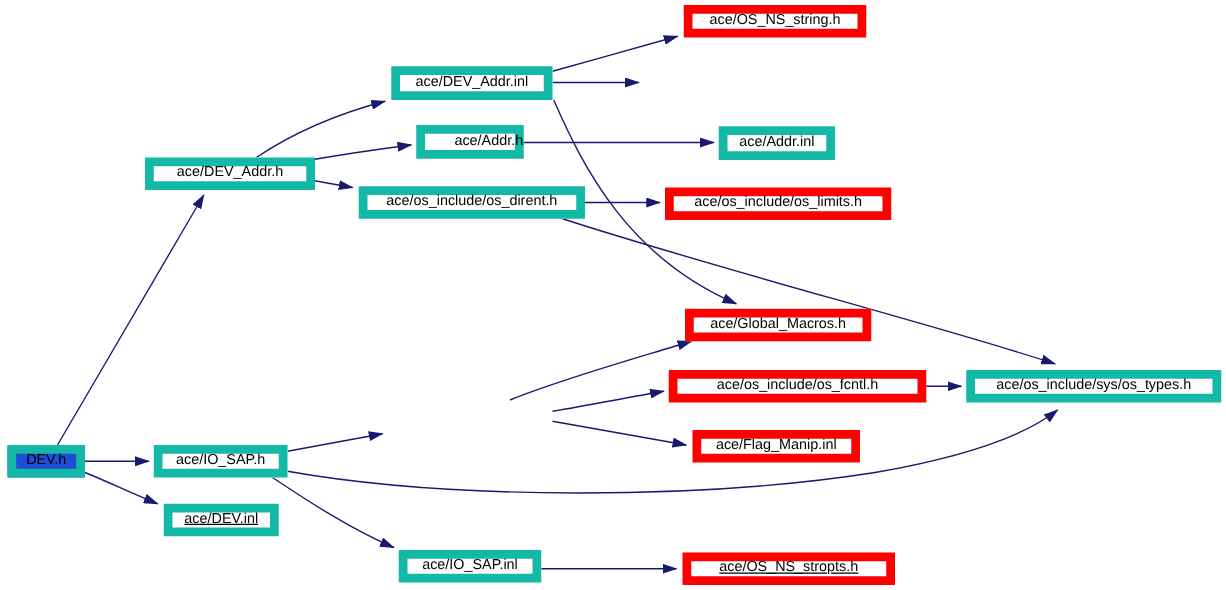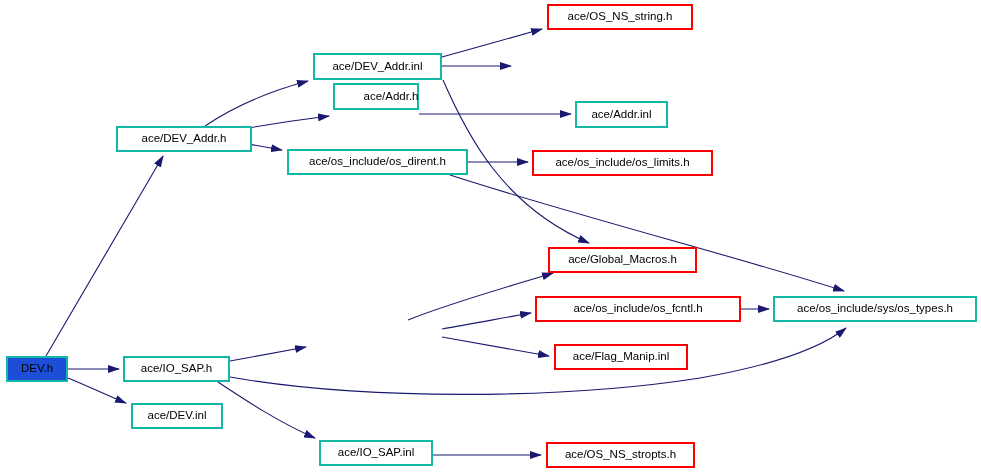--- a/index.html
+++ b/index.html
@@ -27,21 +27,21 @@
     stroke: #191970;
     stroke-width: 1.1px;
   }
   .graph-node {
     position: absolute;
     box-sizing: border-box;
     display: flex;
     align-items: center;
     justify-content: center;
     background: #ffffff;
-    border: 2px solid #14b8a6;
+    border: 7px solid #14b8a6;
     color: #000000;
     font-size: 11.5px;
     line-height: 1;
     white-space: nowrap;
     cursor: pointer;
   }
   .graph-node.truncated { border-color: #ff0000; }
   .graph-node.root {
     background: #1d4ed8;
     cursor: default;
@@ -90,21 +90,21 @@
     </div>
     <div class="graph-node" style="left: 116px; top: 126px; width: 136px; height: 26px;">
       <span class="node-label">ace/DEV_Addr.h</span>
     </div>
     <div class="graph-node" style="left: 313px; top: 53px; width: 129px; height: 27px;">
       <span class="node-label">ace/DEV_Addr.inl</span>
     </div>
     <div class="graph-node truncated" style="left: 547px; top: 4px; width: 146px; height: 26px;">
       <span class="node-label">ace/OS_NS_string.h</span>
     </div>
-    <div class="graph-node" style="left: 333px; top: 83px; width: 86px; height: 27px; padding-left: 30px;">
+    <div class="graph-node" style="left: 333px; top: 100px; width: 86px; height: 27px; padding-left: 30px;">
       <span class="node-label">ace/Addr.h</span>
     </div>
     <div class="graph-node" style="left: 575px; top: 101px; width: 93px; height: 27px;">
       <span class="node-label">ace/Addr.inl</span>
     </div>
     <div class="graph-node" style="left: 287px; top: 149px; width: 181px; height: 26px;">
       <span class="node-label">ace/os_include/os_dirent.h</span>
     </div>
     <div class="graph-node truncated" style="left: 532px; top: 150px; width: 181px; height: 26px;">
       <span class="node-label">ace/os_include/os_limits.h</span>
@@ -117,22 +117,22 @@
     </div>
     <div class="graph-node" style="left: 773px; top: 296px; width: 204px; height: 26px;">
       <span class="node-label">ace/os_include/sys/os_types.h</span>
     </div>
     <div class="graph-node truncated" style="left: 554px; top: 344px; width: 134px; height: 26px;">
       <span class="node-label">ace/Flag_Manip.inl</span>
     </div>
     <div class="graph-node" style="left: 123px; top: 356px; width: 107px; height: 26px;">
       <span class="node-label">ace/IO_SAP.h</span>
     </div>
-    <div class="graph-node" style="left: 131px; top: 403px; width: 92px; height: 26px;">
+    <div class="graph-node" style="left: 131px; top: 403px; width: 92px; height: 26px; text-decoration: underline;">
       <span class="node-label">ace/DEV.inl</span>
     </div>
     <div class="graph-node" style="left: 319px; top: 440px; width: 114px; height: 26px;">
       <span class="node-label">ace/IO_SAP.inl</span>
     </div>
-    <div class="graph-node truncated" style="left: 546px; top: 442px; width: 149px; height: 26px;">
+    <div class="graph-node truncated" style="left: 546px; top: 442px; width: 170px; height: 26px; text-decoration: underline;">
       <span class="node-label">ace/OS_NS_stropts.h</span>
     </div>
   </div>
 
 </body></html>

